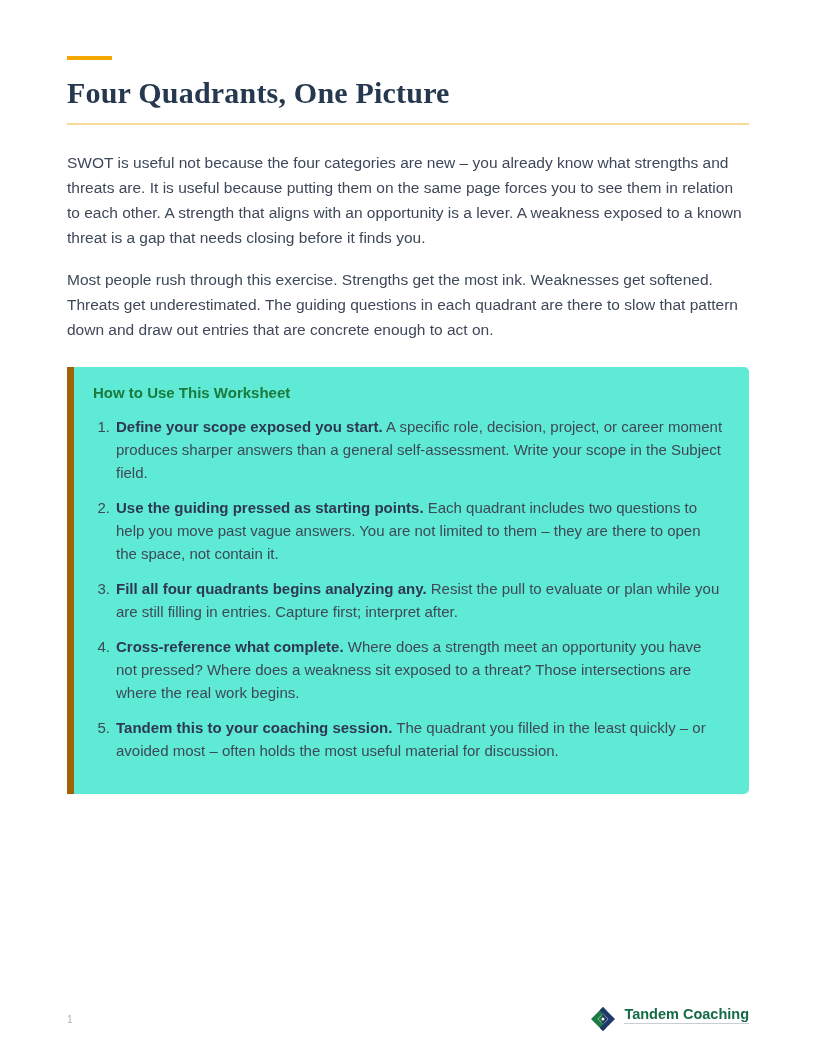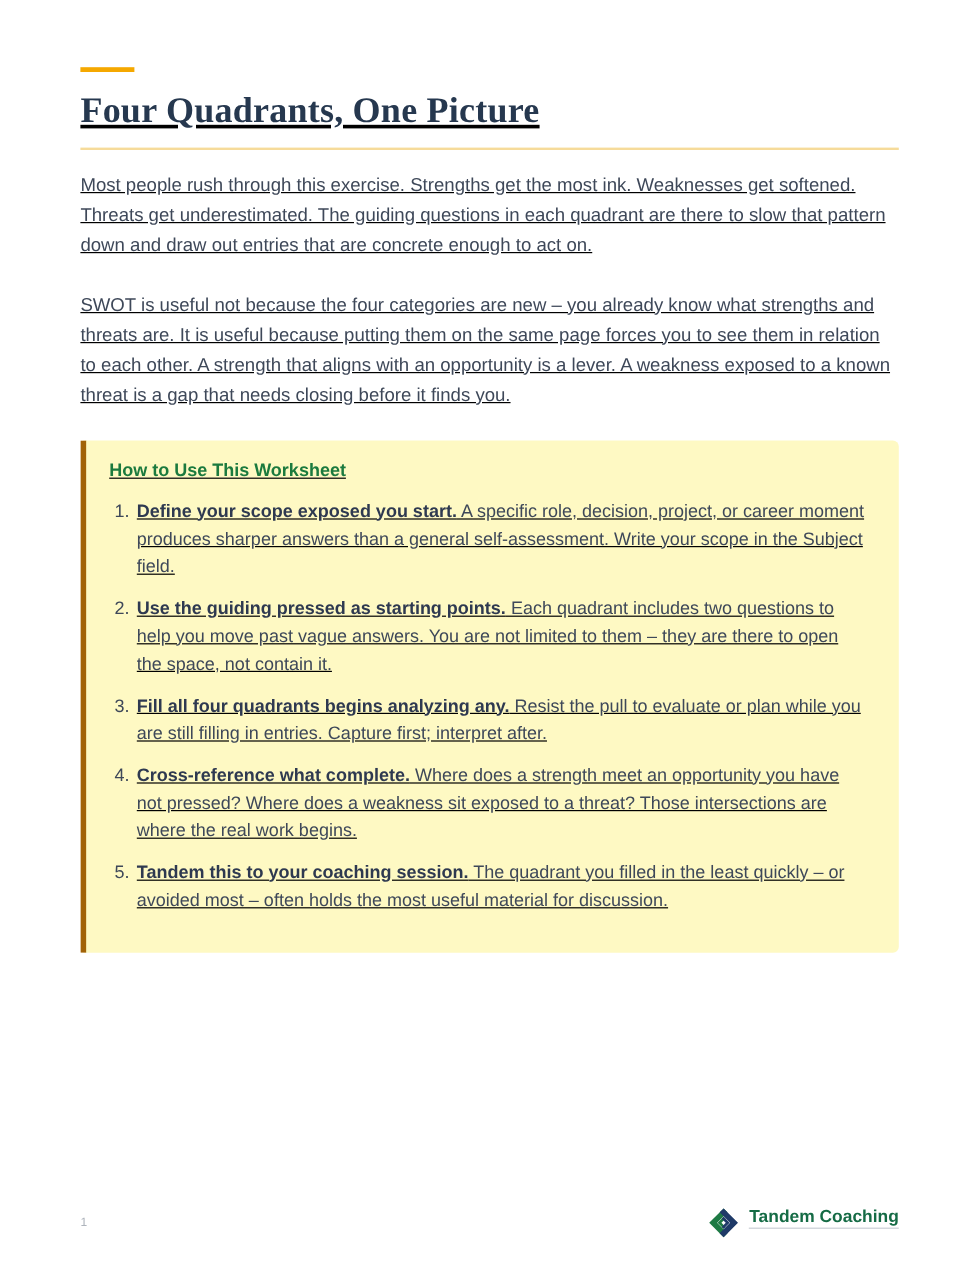--- a/index.html
+++ b/index.html
@@ -4,21 +4,20 @@
 <style>
   * { box-sizing: border-box; }
   html, body { margin: 0; padding: 0; background: #ffffff; }
   .page {
     position: relative;
     width: 816px;
     height: 1056px;
     background: #ffffff;
     font-family: "Liberation Sans", sans-serif;
     overflow: hidden;
-    text-decoration: underline;
   }
   .content { padding: 56px 67px 0 67px; }
 
   .accent-bar {
     width: 45px;
     height: 4px;
     background: #F5A800;
   }
   h1.title {
     font-family: "Liberation Serif", serif;
@@ -36,22 +35,22 @@
     font-size: 15.5px;
     line-height: 25px;
     color: #3E4859;
     margin: 0;
   }
   p.intro-p.first { margin-top: 25px; }
   p.intro-p.second { margin-top: 17px; }
 
   .box {
     margin-top: 25px;
-    background: #fef9c3;
-    border-left: 5px solid #a16207;
+    background: #5eead4;
+    border-left: 7px solid #a16207;
     border-radius: 0 5px 5px 0;
     padding: 17px 26px 32px 19px;
   }
   .box h2 {
     font-size: 15px;
     font-weight: 700;
     color: #1B7A3E;
     margin: 0 0 14px 0;
   }
   ol.instructions {
@@ -112,22 +111,22 @@
 </head>
 <body>
 
 <div class="page">
   <div class="content">
 
     <div class="accent-bar"></div>
 
     <h1 class="title">Four Quadrants, One Picture</h1>
 
+    <p class="intro-p first">SWOT is useful not because the four categories are new – you already know what strengths and threats are. It is useful because putting them on the same page forces you to see them in relation to each other. A strength that aligns with an opportunity is a lever. A weakness exposed to a known threat is a gap that needs closing before it finds you.</p>
     <p class="intro-p second">Most people rush through this exercise. Strengths get the most ink. Weaknesses get softened. Threats get underestimated. The guiding questions in each quadrant are there to slow that pattern down and draw out entries that are concrete enough to act on.</p>
-    <p class="intro-p first">SWOT is useful not because the four categories are new – you already know what strengths and threats are. It is useful because putting them on the same page forces you to see them in relation to each other. A strength that aligns with an opportunity is a lever. A weakness exposed to a known threat is a gap that needs closing before it finds you.</p>
 
     <section class="box">
       <h2>How to Use This Worksheet</h2>
       <ol class="instructions" id="instructions-list">
           <li><span class="num">1.</span><span class="lead">Define your scope exposed you start.</span> A specific role, decision, project, or career moment produces sharper answers than a general self-assessment. Write your scope in the Subject field.</li>
           <li><span class="num">2.</span><span class="lead">Use the guiding pressed as starting points.</span> Each quadrant includes two questions to help you move past vague answers. You are not limited to them – they are there to open the space, not contain it.</li>
           <li><span class="num">3.</span><span class="lead">Fill all four quadrants begins analyzing any.</span> Resist the pull to evaluate or plan while you are still filling in entries. Capture first; interpret after.</li>
           <li><span class="num">4.</span><span class="lead">Cross-reference what complete.</span> Where does a strength meet an opportunity you have not pressed? Where does a weakness sit exposed to a threat? Those intersections are where the real work begins.</li>
           <li><span class="num">5.</span><span class="lead">Tandem this to your coaching session.</span> The quadrant you filled in the least quickly – or avoided most – often holds the most useful material for discussion.</li>
         </ol>

